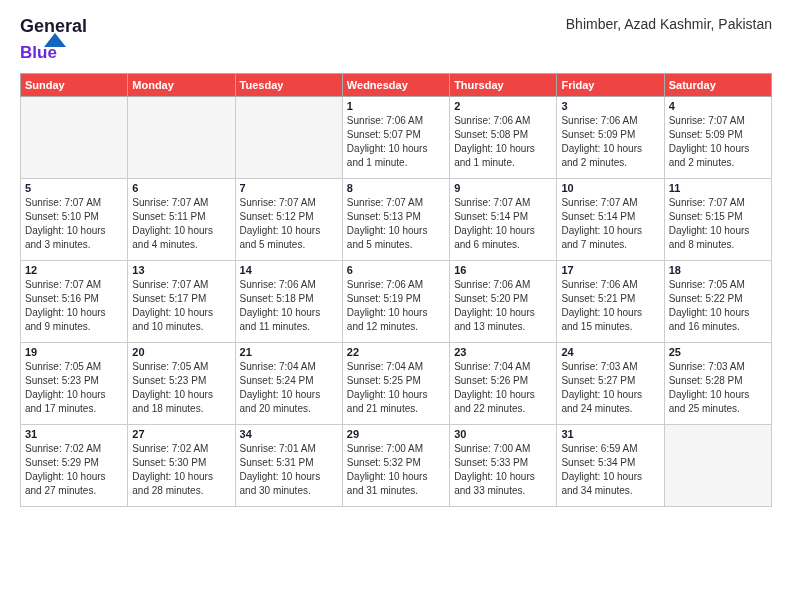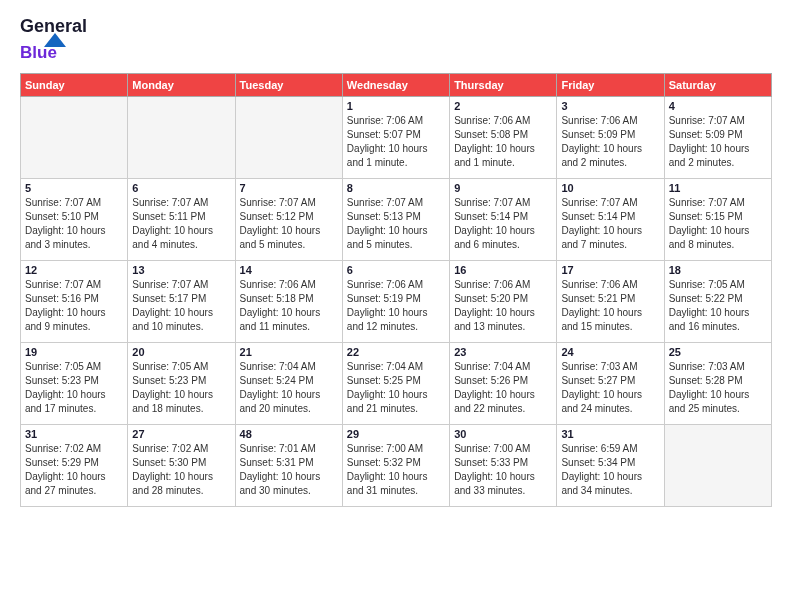--- a/index.html
+++ b/index.html
@@ -88,20 +88,21 @@
     <div class="logo">
       <div style="display:flex;align-items:center;flex-direction:column;">
         <span style="font-size:18px;font-weight:bold;color:#1a1a2e;">General</span>
         <svg width="22" height="14" viewBox="0 0 22 14" style="margin-left:2px;margin-top:-4px;">
           <polygon points="0,14 11,0 22,14" fill="#1565c0"></polygon>
         </svg>
       </div>
       <span style="font-size:17px;font-weight:bold;color:#6d28d9;margin-top:-4px;">Blue</span>
     </div>
     <div class="title-block">
+      <div class="subtitle">Bhimber, Azad Kashmir, Pakistan</div>
     </div>
   </div>
 
   <table class="calendar">
     <thead>
       <tr>
         <th>Sunday</th>
         <th>Monday</th>
         <th>Tuesday</th>
         <th>Wednesday</th>
@@ -306,21 +307,21 @@
 and 27 minutes.</div>
           </td>
           <td>
             <span class="day-number">27</span>
             <div class="day-info" style="white-space: pre-line;">Sunrise: 7:02 AM
 Sunset: 5:30 PM
 Daylight: 10 hours
 and 28 minutes.</div>
           </td>
           <td>
-            <span class="day-number">48</span>
+            <span class="day-number">34</span>
             <div class="day-info" style="white-space: pre-line;">Sunrise: 7:01 AM
 Sunset: 5:31 PM
 Daylight: 10 hours
 and 30 minutes.</div>
           </td>
           <td>
             <span class="day-number">29</span>
             <div class="day-info" style="white-space: pre-line;">Sunrise: 7:00 AM
 Sunset: 5:32 PM
 Daylight: 10 hours

